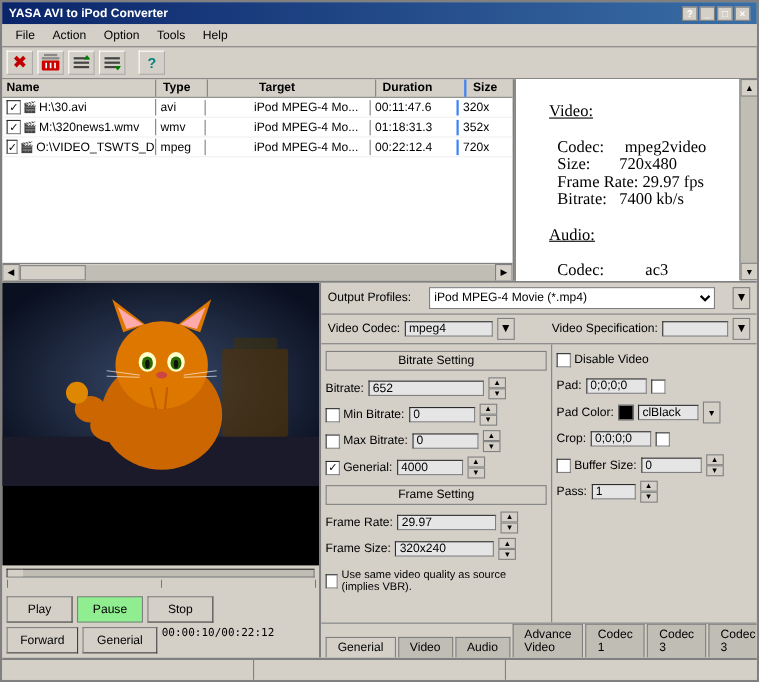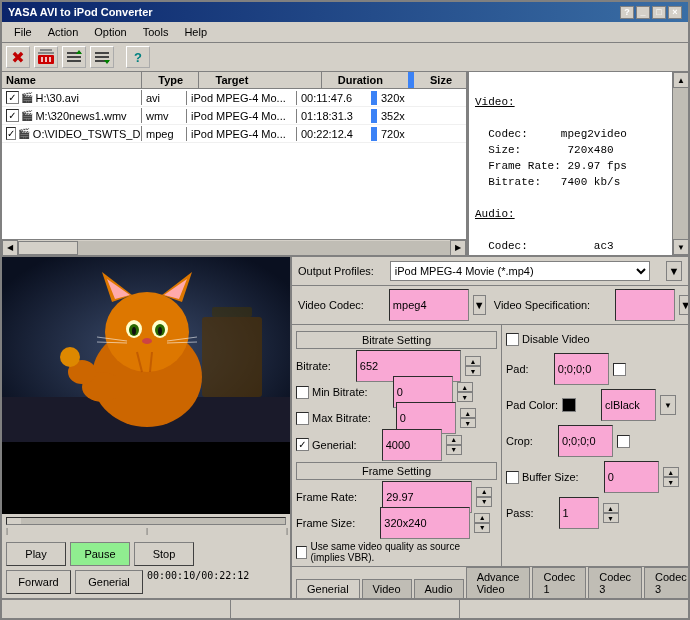--- a/index.html
+++ b/index.html
@@ -99,22 +99,22 @@
     .file-table-header {
       display: flex;
       background: #d4d0c8;
       border-bottom: 1px solid #808080;
       font-weight: bold;
       font-size: 11px;
       justify-content: space-between;
     }
     .col-name { width: 140px; padding: 2px 4px; border-right: 1px solid #808080; }
     .col-type { width: 45px; padding: 2px 4px; border-right: 1px solid #808080; }
-    .col-target { width: 110px; padding: 2px 4px; border-right: 1px solid #808080; }
-    .col-duration { width: 80px; padding: 2px 4px; border-right: 6px solid #3b82f6; }
+    .col-target { width: 110px; padding: 2px 4px; border-right: 1px solid #808080; margin-left: 40px; }
+    .col-duration { width: 80px; padding: 2px 4px; border-right: 2px solid #3b82f6; }
     .col-size { width: 40px; padding: 2px 4px; }
     .file-table-body {
       flex: 1;
       overflow-y: auto;
       overflow-x: hidden;
       background: white;
     }
     .file-row {
       display: flex;
       align-items: center;
@@ -163,24 +163,25 @@
     .info-panel {
       width: 220px;
       background: white;
       padding: 6px;
       font-size: 11px;
       overflow-y: auto;
       border-left: 1px solid #808080;
       position: relative;
     }
     .info-panel .info-text {
-      font-family: Liberation Mono, monospace;
-      font-size: 11px;
+      font-family: Liberation Serif, serif;
+      font-size: 15px;
       line-height: 16px;
       white-space: pre;
+      margin-left: 24px;
     }
     .bottom-section {
       display: flex;
       flex: 1;
       overflow: hidden;
     }
     .preview-area {
       width: 290px;
       display: flex;
       flex-direction: column;
@@ -286,26 +287,25 @@
       display: flex;
       align-items: center;
       gap: 4px;
       min-height: 20px;
     }
     .form-label {
       font-size: 11px;
       white-space: nowrap;
     }
     .form-input {
-      height: 32px;
-      font-size: 11px;
-      background: #f9a8d4;
+      height: 14px;
+      font-size: 11px;
+      background: #e5e5e5;
       border: 1px inset #808080;
       padding: 0 3px;
-      margin-left: 21px;
     }
     .form-input-wide { width: 100px; }
     .spinner-btn {
       width: 16px;
       height: 10px;
       background: #d4d0c8;
       border: 1px solid #808080;
       display: flex;
       align-items: center;
       justify-content: center;

